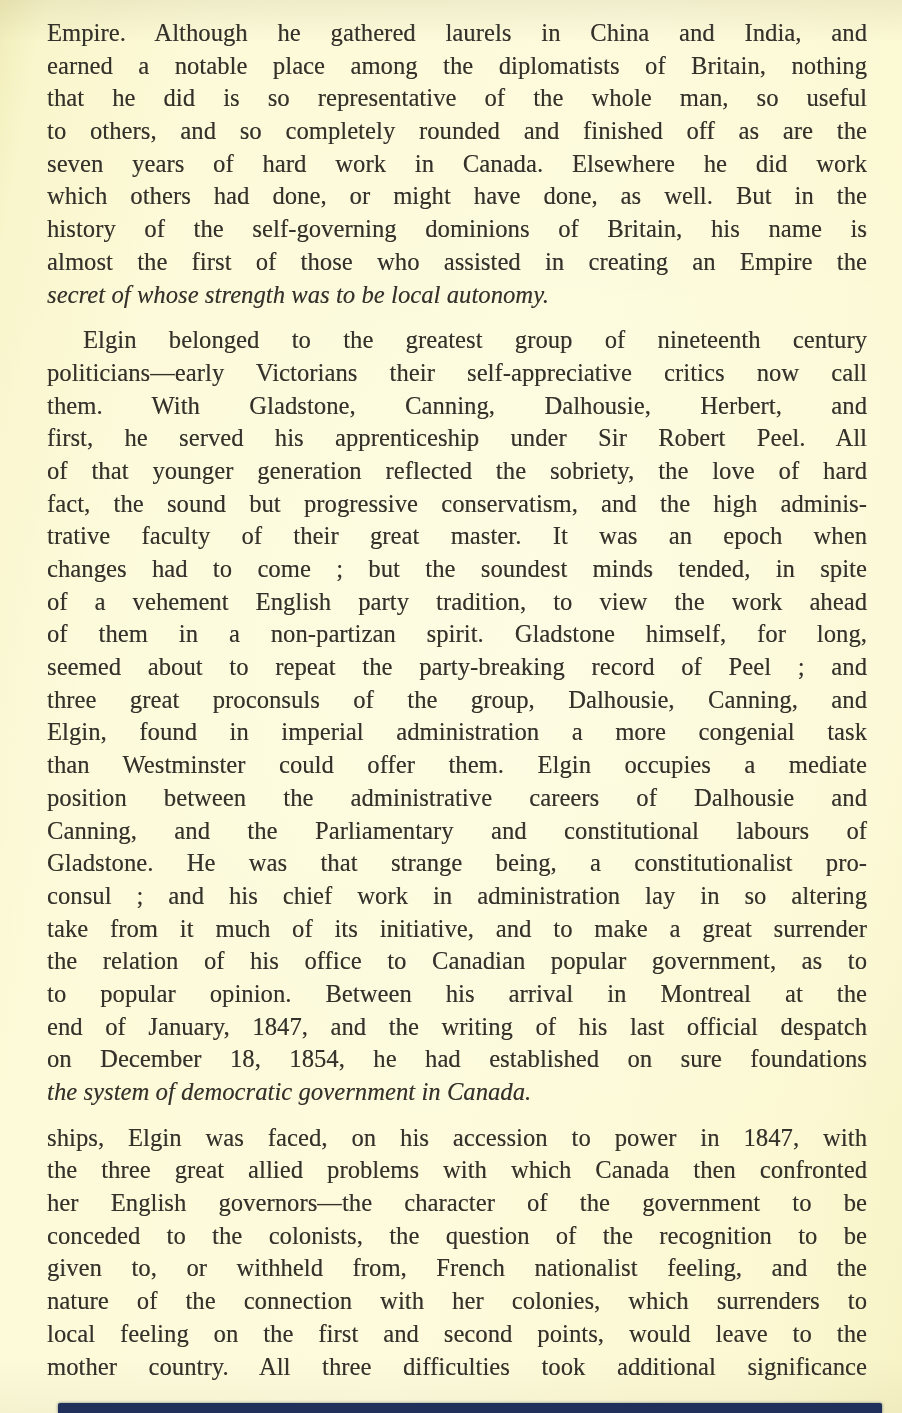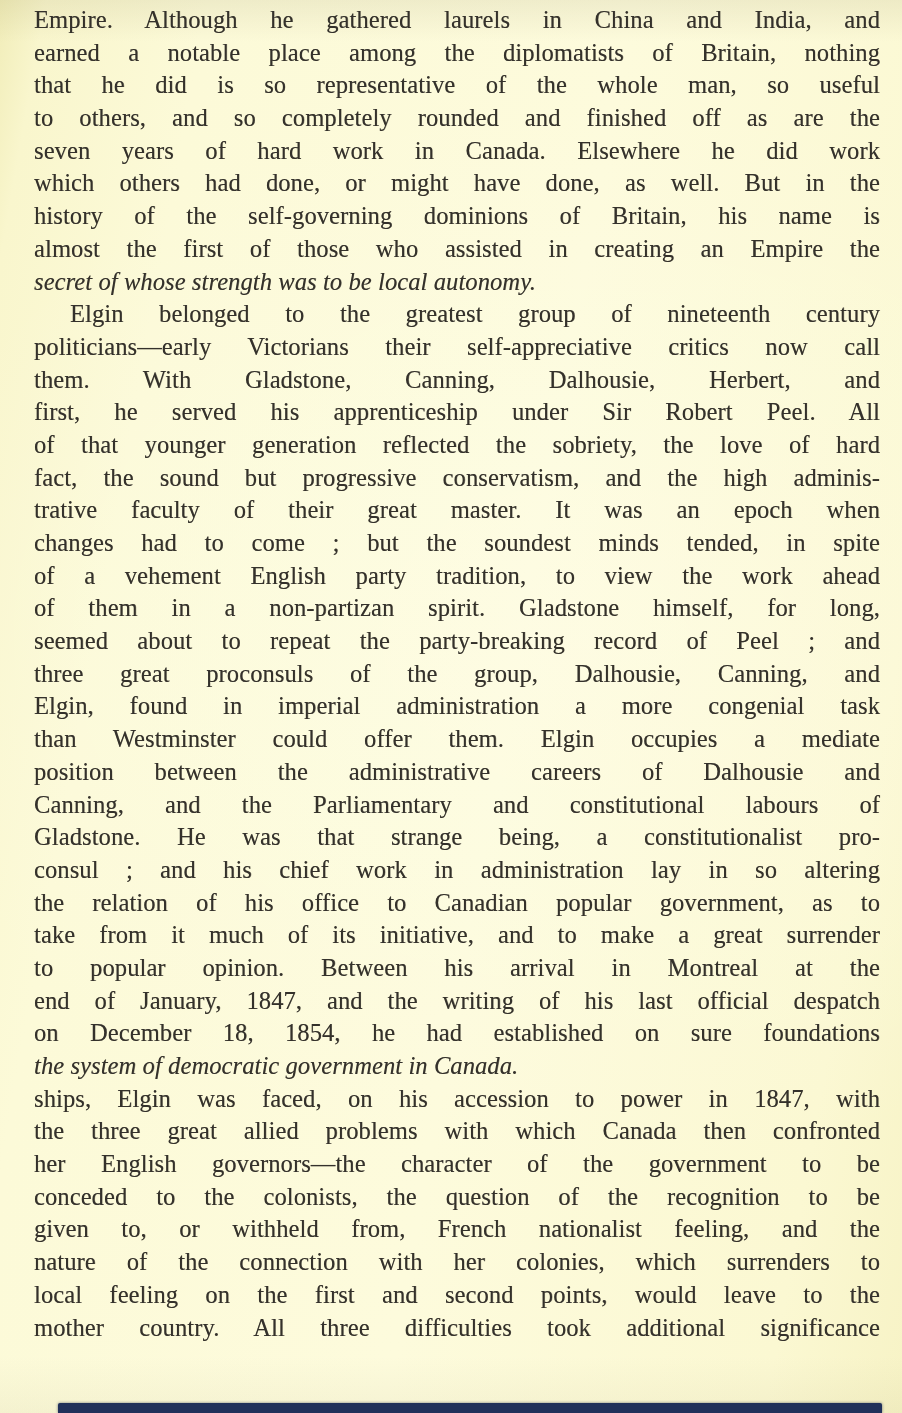--- a/index.html
+++ b/index.html
@@ -34,21 +34,21 @@
     position: absolute;
     left: 34px;
     top: 4px;
     width: 846px;
     color: var(--ink, #34312b);
     font-size: 24.5px;
     letter-spacing: 0.1px;
     text-shadow: 0.3px 0.3px 0.5px rgba(40,36,28,0.45);
   }
   .paragraph {
-    margin: 0;
+    margin: 13px;
     padding: 0;
   }
   .text-line {
     display: block;
     height: 32.7px;
     line-height: 32.7px;
     text-align: justify;
     text-align-last: justify;
     white-space: normal;
     overflow: visible;
@@ -99,22 +99,22 @@
         <div class="text-line">of a vehement English party tradition, to view the work ahead</div>
         <div class="text-line">of them in a non-partizan spirit.  Gladstone himself, for long,</div>
         <div class="text-line">seemed about to repeat the party-breaking record of Peel ; and</div>
         <div class="text-line">three great proconsuls of the group, Dalhousie, Canning, and</div>
         <div class="text-line">Elgin, found in imperial administration a more congenial task</div>
         <div class="text-line">than Westminster could offer them.  Elgin occupies a mediate</div>
         <div class="text-line">position between the administrative careers of Dalhousie and</div>
         <div class="text-line">Canning, and the Parliamentary and constitutional labours of</div>
         <div class="text-line">Gladstone.  He was that strange being, a constitutionalist pro-</div>
         <div class="text-line">consul ; and his chief work in administration lay in so altering</div>
+        <div class="text-line">take from it much of its initiative, and to make a great surrender</div>
         <div class="text-line">the relation of his office to Canadian popular government, as to</div>
-        <div class="text-line">take from it much of its initiative, and to make a great surrender</div>
         <div class="text-line">to popular opinion.  Between his arrival in Montreal at the</div>
         <div class="text-line">end of January, 1847, and the writing of his last official despatch</div>
         <div class="text-line">on December 18, 1854, he had established on sure foundations</div>
         <div class="text-line para-end">the system of democratic government in Canada.</div>
       </div>
       <div class="paragraph">
         <div class="text-line">ships, Elgin was faced, on his accession to power in 1847, with</div>
         <div class="text-line">the three great allied problems with which Canada then confronted</div>
         <div class="text-line">her English governors—the character of the government to be</div>
         <div class="text-line">conceded to the colonists, the question of the recognition to be</div>

